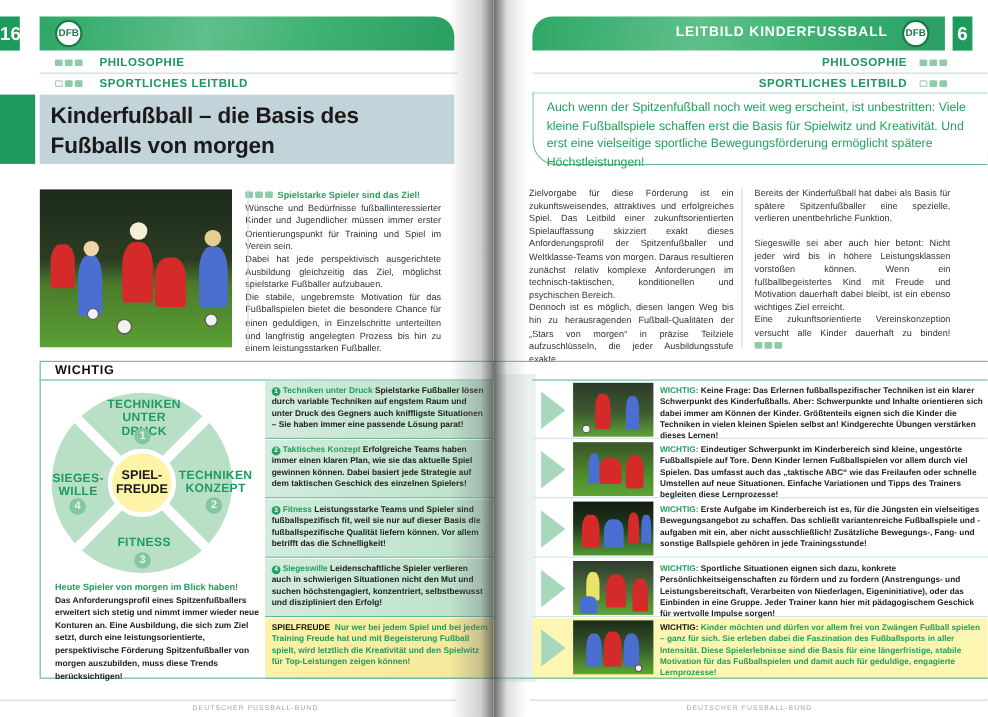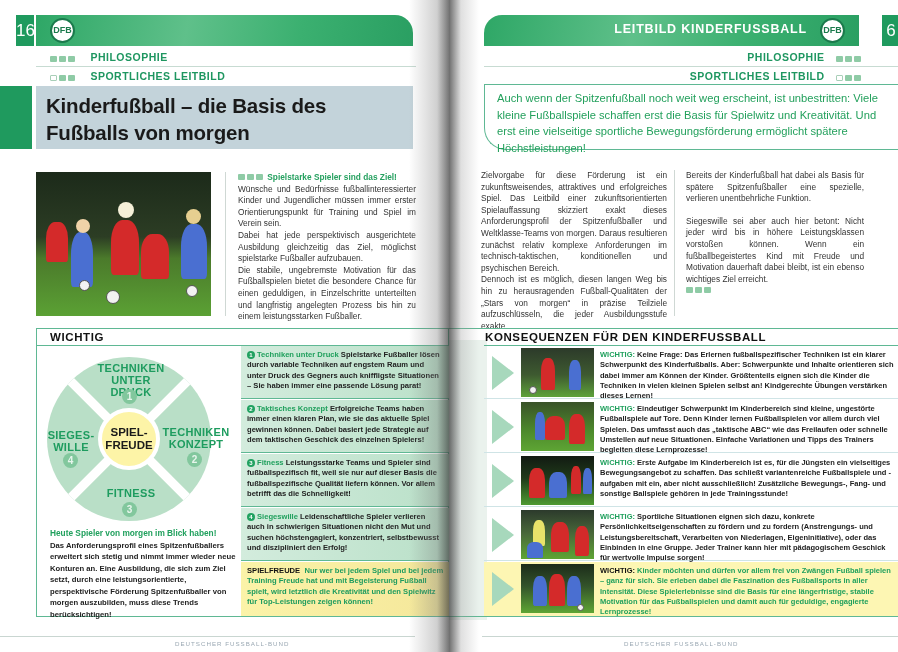--- a/index.html
+++ b/index.html
@@ -11,21 +11,21 @@
   .page-right { left: 449px; width: 449px; }
 
   
   .spine-left { position: absolute; right: 0; top: 0; width: 40px; height: 652px;
     background: linear-gradient(to right, rgba(255,255,255,0), rgba(120,120,120,0.35) 70%, rgba(60,60,60,0.7)); pointer-events:none; }
   .spine-right { position: absolute; left: 0; top: 0; width: 30px; height: 652px;
     background: linear-gradient(to right, rgba(60,60,60,0.75), rgba(150,150,150,0.3) 40%, rgba(255,255,255,0)); pointer-events:none; }
 
   
   .page-num { position: absolute; top: 15px; width: 18px; height: 31px; background: #1f9a5e; color: #fff;
-    font-family: "Liberation Sans", sans-serif; font-weight: normal; font-size: 17px; line-height: 31px; text-align: center; margin-left: 16px; }
+    font-family: "Liberation Sans", sans-serif; font-weight: bold; font-size: 17px; line-height: 31px; text-align: center; }
   .band { position: absolute; top: 15px; height: 31px;
     background: linear-gradient(100deg, #2ea766 0%, #5fc08a 40%, #3bb070 70%, #2a9f62 100%); }
   .page-left .band { left: 36px; width: 377px; border-top-right-radius: 18px; }
   .page-right .band { left: 35px; width: 375px; border-top-left-radius: 18px; }
   .band-title { position: absolute; right: 52px; top: 7px; color: #fff; font-weight: bold; font-size: 12.5px; letter-spacing: 0.8px; }
   .logo { position: absolute; top: 3px; width: 25px; height: 25px; border-radius: 50%; background: #fff; border: 2px solid #1b7a4c;
     font-size: 9px; font-weight: bold; color: #1b7a4c; text-align: center; line-height: 21px; }
   .page-left .logo { left: 14px; }
   .page-right .logo { right: 14px; }
 
@@ -123,21 +123,21 @@
     <div class="kid red" style="left:75px; top:48px; width:28px; height:55px;"></div>
     <div class="head" style="left:82px; top:30px; width:16px; height:16px; background:#f5f0d8;"></div>
     <div class="kid red" style="left:105px; top:62px; width:28px; height:45px;"></div>
     <div class="kid blue" style="left:145px; top:52px; width:26px; height:55px;"></div>
     <div class="head" style="left:150px; top:37px; width:15px; height:15px; background:#e6cf90;"></div>
     <div class="ball" style="left:70px; top:118px; width:14px; height:14px;"></div>
     <div class="ball" style="left:43px; top:108px; width:11px; height:11px;"></div>
     <div class="ball" style="left:150px; top:113px; width:12px; height:12px;"></div>
   </div>
 
-  <div class="body-text" style="left:238px; top:172px; width:178px;">
+  <div class="body-text" style="left:223px; top:172px; width:178px;">
     <p>
       <span class="squares"><span class="sq"></span><span class="sq"></span><span class="sq"></span></span>
       <span class="green-head">Spielstarke Spieler sind das Ziel!</span>
     </p>
     <p>Wünsche und Bedürfnisse fußballinteressierter Kinder und Jugendlicher müssen immer erster Orientierungspunkt für Training und Spiel im Verein sein.</p>
     <p>Dabei hat jede perspektivisch ausgerichtete Ausbildung gleichzeitig das Ziel, möglichst spielstarke Fußballer aufzubauen.</p>
     <p>Die stabile, ungebremste Motivation für das Fußballspielen bietet die besondere Chance für einen geduldigen, in Einzelschritte unterteilten und langfristig angelegten Prozess bis hin zu einem leistungsstarken Fußballer.</p>
   </div>
   <div class="vline" style="left:225px; top:172px; height:144px;"></div>
 
@@ -213,29 +213,28 @@
 
   <div class="body-text" style="left:32px; top:170px; width:186px;">
     <p>Zielvorgabe für diese Förderung ist ein zukunftsweisendes, attraktives und erfolgreiches Spiel. Das Leitbild einer zukunftsorientierten Spielauffassung skizziert exakt dieses Anforderungsprofil der Spitzenfußballer und Weltklasse-Teams von morgen. Daraus resultieren zunächst relativ komplexe Anforderungen im technisch-taktischen, konditionellen und psychischen Bereich.</p>
     <p>Dennoch ist es möglich, diesen langen Weg bis hin zu herausragenden Fußball-Qualitäten der „Stars von morgen“ in präzise Teilziele aufzuschlüsseln, die jeder Ausbildungsstufe exakte</p>
   </div>
   <div class="vline" style="left:225px; top:170px; height:146px;"></div>
   <div class="body-text" style="left:237px; top:170px; width:178px;">
     <p>Bereits der Kinderfußball hat dabei als Basis für spätere Spitzenfußballer eine spezielle, verlieren unentbehrliche Funktion.</p>
     <p style="height:11px;"></p>
     <p>Siegeswille sei aber auch hier betont: Nicht jeder wird bis in höhere Leistungsklassen vorstoßen können. Wenn ein fußballbegeistertes Kind mit Freude und Motivation dauerhaft dabei bleibt, ist ein ebenso wichtiges Ziel erreicht.</p>
-    <p>
+    <p><span>Eine zukunftsorientierte Vereinskonzeption versucht alle Kinder dauerhaft zu binden!</span>
       <span class="squares"><span class="sq"></span><span class="sq"></span><span class="sq"></span></span>
     </p>
   </div>
 
   <div class="arrow-strip"></div>
   <div class="section-box" style="left:0; top:328px; width:454px; height:289px; border-left:none;"></div>
   <div style="position:absolute; left:35px; top:345px; width:419px; height:1px; background:#5fb894;"></div>
-  <div class="section-head" style="left:36px; top:331px;">KONSEQUENZEN FÜR DEN KINDERFUSSBALL</div>
 
   <div class="kq-row" style="top:346px;">
     <div class="arrow"></div>
     <div class="thumb" style="background:linear-gradient(to bottom,#2c3a2a 0%,#3e5a30 55%,#5da23a 100%);">
       <div class="kid red" style="left:20px; top:10px; width:14px; height:32px;"></div>
       <div class="kid blue" style="left:48px; top:12px; width:12px; height:30px;"></div>
       <div class="ball" style="left:8px; top:38px; width:8px; height:8px;"></div>
     </div>
     <div class="txt"><span class="wk">WICHTIG:</span> <span>Keine Frage: Das Erlernen fußballspezifischer Techniken ist ein klarer Schwerpunkt des Kinderfußballs. Aber: Schwerpunkte und Inhalte orientieren sich dabei immer am Können der Kinder. Größtenteils eignen sich die Kinder die Techniken in vielen kleinen Spielen selbst an! Kindgerechte Übungen verstärken dieses Lernen!</span></div>
   </div>

